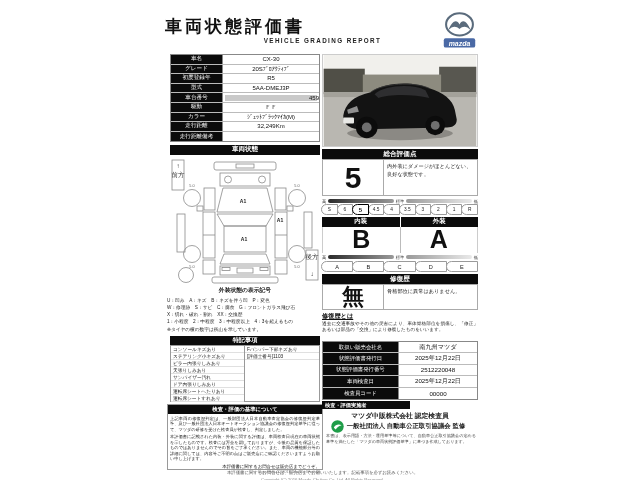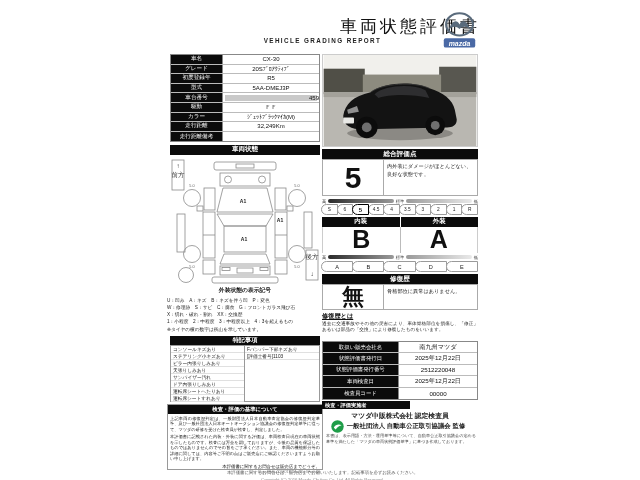--- a/index.html
+++ b/index.html
@@ -3,21 +3,21 @@
 <meta charset="utf-8">
 <style>
   *{box-sizing:border-box;margin:0;padding:0;}
   html,body{background:#fff;}
   .page{position:relative;width:640px;height:480px;background:#fff;overflow:hidden;
         font-family:"Liberation Sans","DejaVu Sans",sans-serif;color:#111;}
   .abs{position:absolute;}
   .bar{background:#0b0b0b;color:#fff;font-weight:bold;text-align:center;
        display:flex;align-items:center;justify-content:center;}
   
-  .title{left:165px;top:15px;width:315px;text-align:right;font-size:17px;font-weight:normal;letter-spacing:3px;}
+  .title{left:165px;top:15px;width:315px;text-align:left;font-size:17px;font-weight:bold;letter-spacing:3px;}
   .subtitle{left:165px;top:37px;width:315px;text-align:center;font-size:6.3px;font-weight:bold;letter-spacing:1.4px;color:#222;}
   
   .vtable{left:170px;top:54px;width:150px;border:1px solid #888;background:#fff;}
   .vrow{display:flex;height:9.6px;border-bottom:1px solid #bbb;}
   .vrow:last-child{border-bottom:none;}
   .vlabel{width:52px;background:#0b0b0b;color:#fff;font-size:5.6px;display:flex;align-items:center;justify-content:center;border-right:1px solid #888;}
   .vvalue{flex:1;font-size:6px;display:flex;align-items:center;justify-content:center;position:relative;}
   .mask{position:absolute;left:2px;top:1.5px;width:92px;height:6.6px;background:#c9c9c9;}
   .vvalue .after-mask{position:relative;margin-left:86px;}
   

